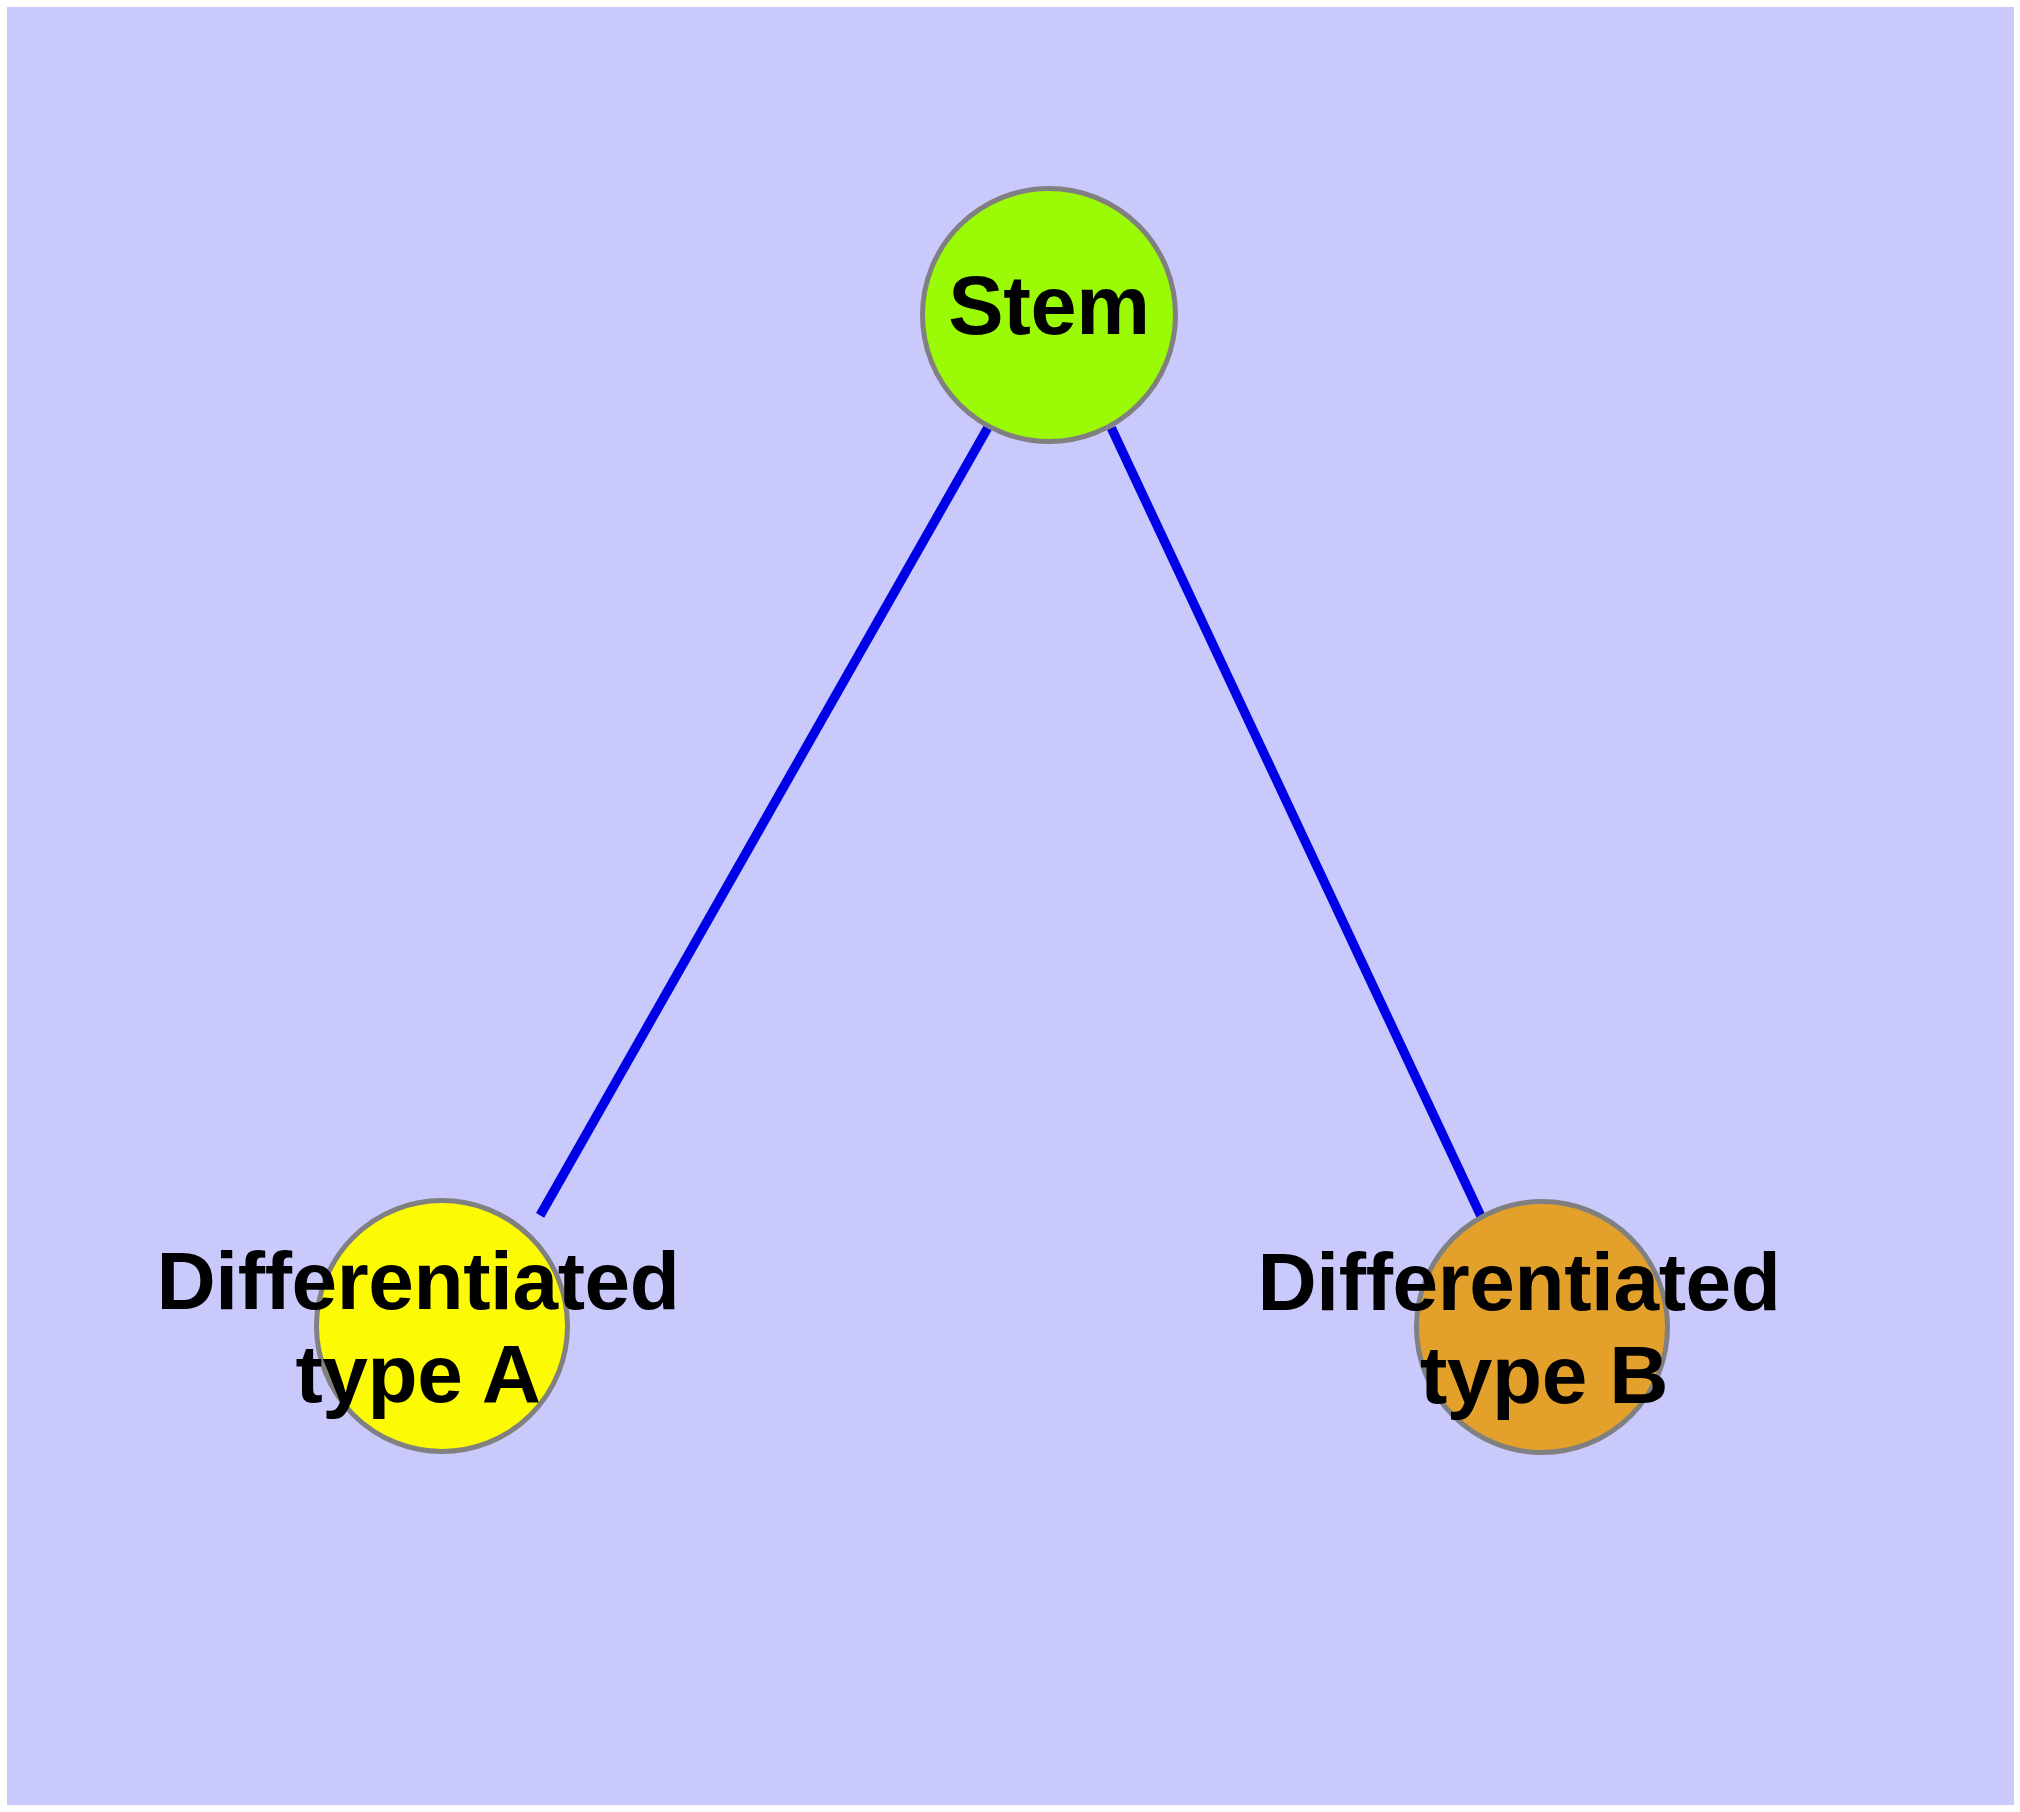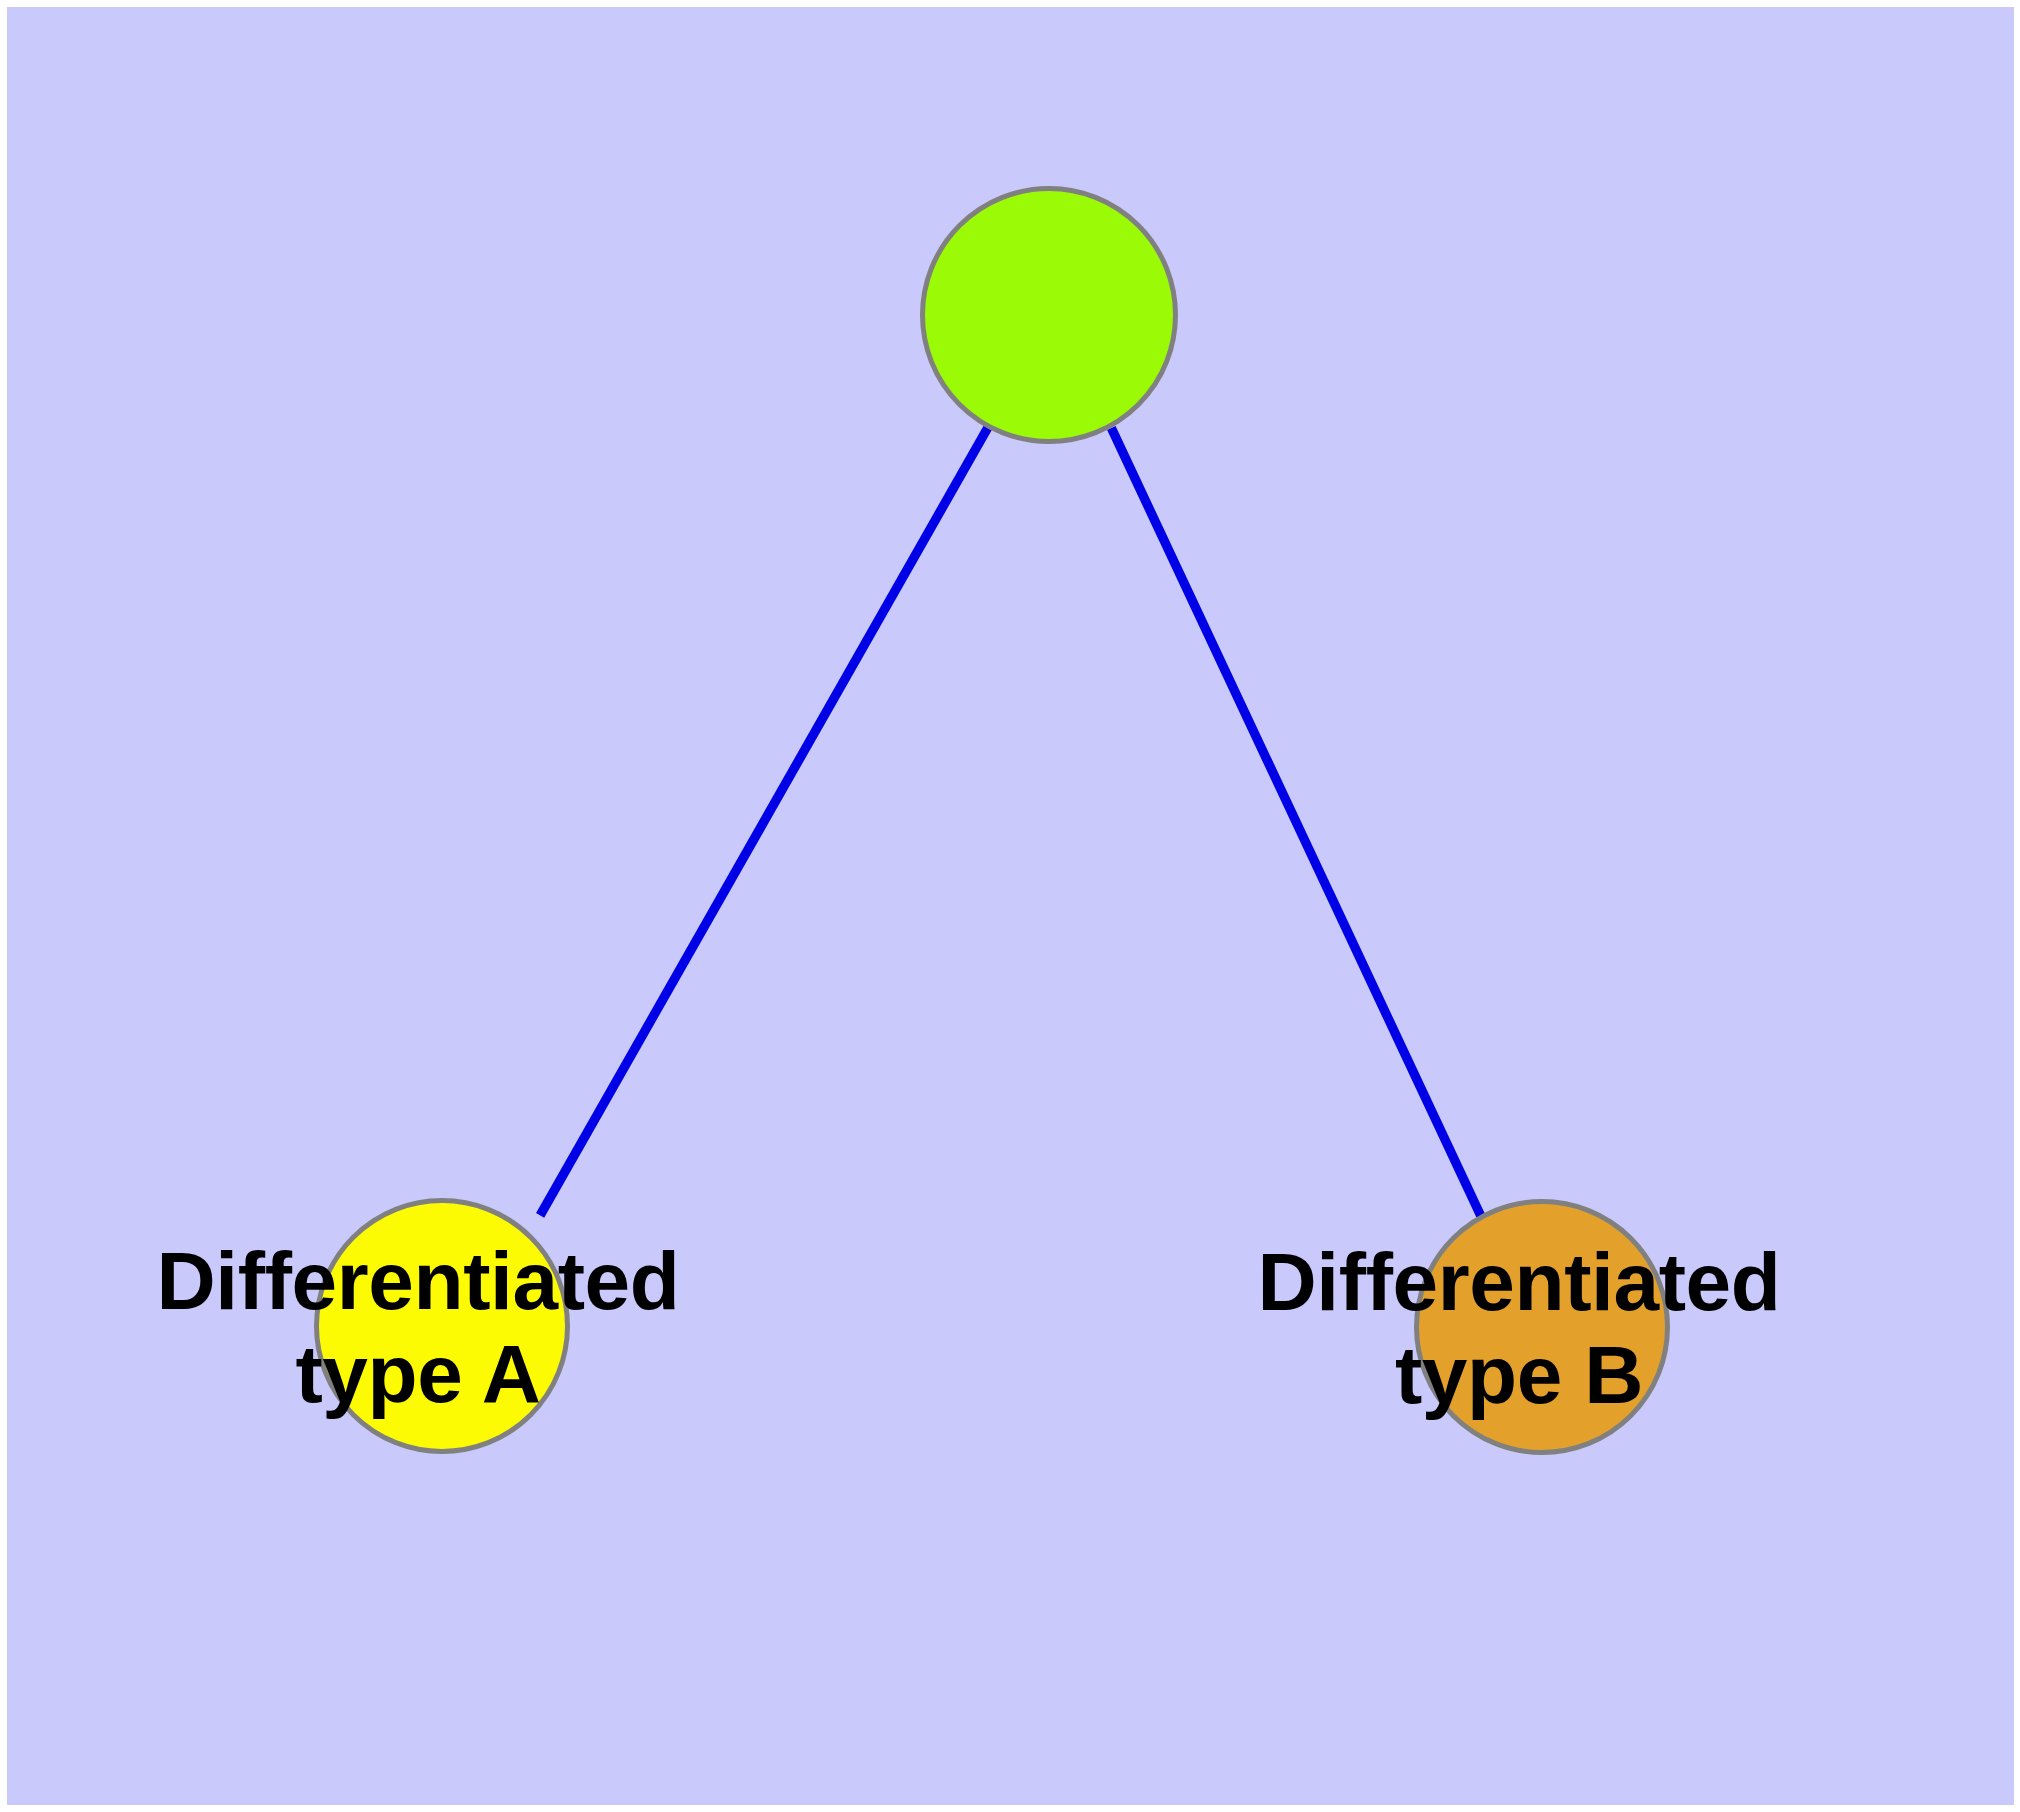--- a/index.html
+++ b/index.html
@@ -63,27 +63,28 @@
 <div id="canvas">
   <div id="plot-area"></div>
 
   <svg id="graph-svg" viewBox="0 0 2384 2138" xmlns="http://www.w3.org/2000/svg">
     <line x1="1165" y1="505" x2="637" y2="1434" stroke="#0000e6" stroke-width="11" stroke-linecap="butt"></line>
     <line x1="1311" y1="505" x2="1748" y2="1437" stroke="#0000e6" stroke-width="11" stroke-linecap="butt"></line>
   </svg>
 
   <div class="node-group" style="left:0; top:0; width:2021px; height:1812px;">
     <div class="node-circle" style="left:920px; top:186px; width:258px; height:258px; background:#9bfa05;"></div>
+    <div class="node-label label-stem" style="left:625px; top:259px; width:848px;">Stem</div>
   </div>
 
   <div class="node-group" style="left:0; top:0; width:2021px; height:1812px;">
     <div class="node-circle" style="left:314px; top:1198px; width:256px; height:256px; background:#fdfb04;"></div>
     <div class="node-label label-leaf" style="left:-6px; top:1235px; width:848px;">Differentiated</div>
     <div class="node-label label-leaf" style="left:-6px; top:1328px; width:848px;">type A</div>
   </div>
 
   <div class="node-group" style="left:0; top:0; width:2021px; height:1812px;">
     <div class="node-circle" style="left:1414px; top:1199px; width:256px; height:256px; background:#e3a12c;"></div>
     <div class="node-label label-leaf" style="left:1095px; top:1236px; width:848px;">Differentiated</div>
-    <div class="node-label label-leaf" style="left:1095px; top:1329px; width:848px;">type B</div>
+    <div class="node-label label-leaf" style="left:1120px; top:1329px; width:848px;">type B</div>
   </div>
 </div>
 
 
 </body></html>

